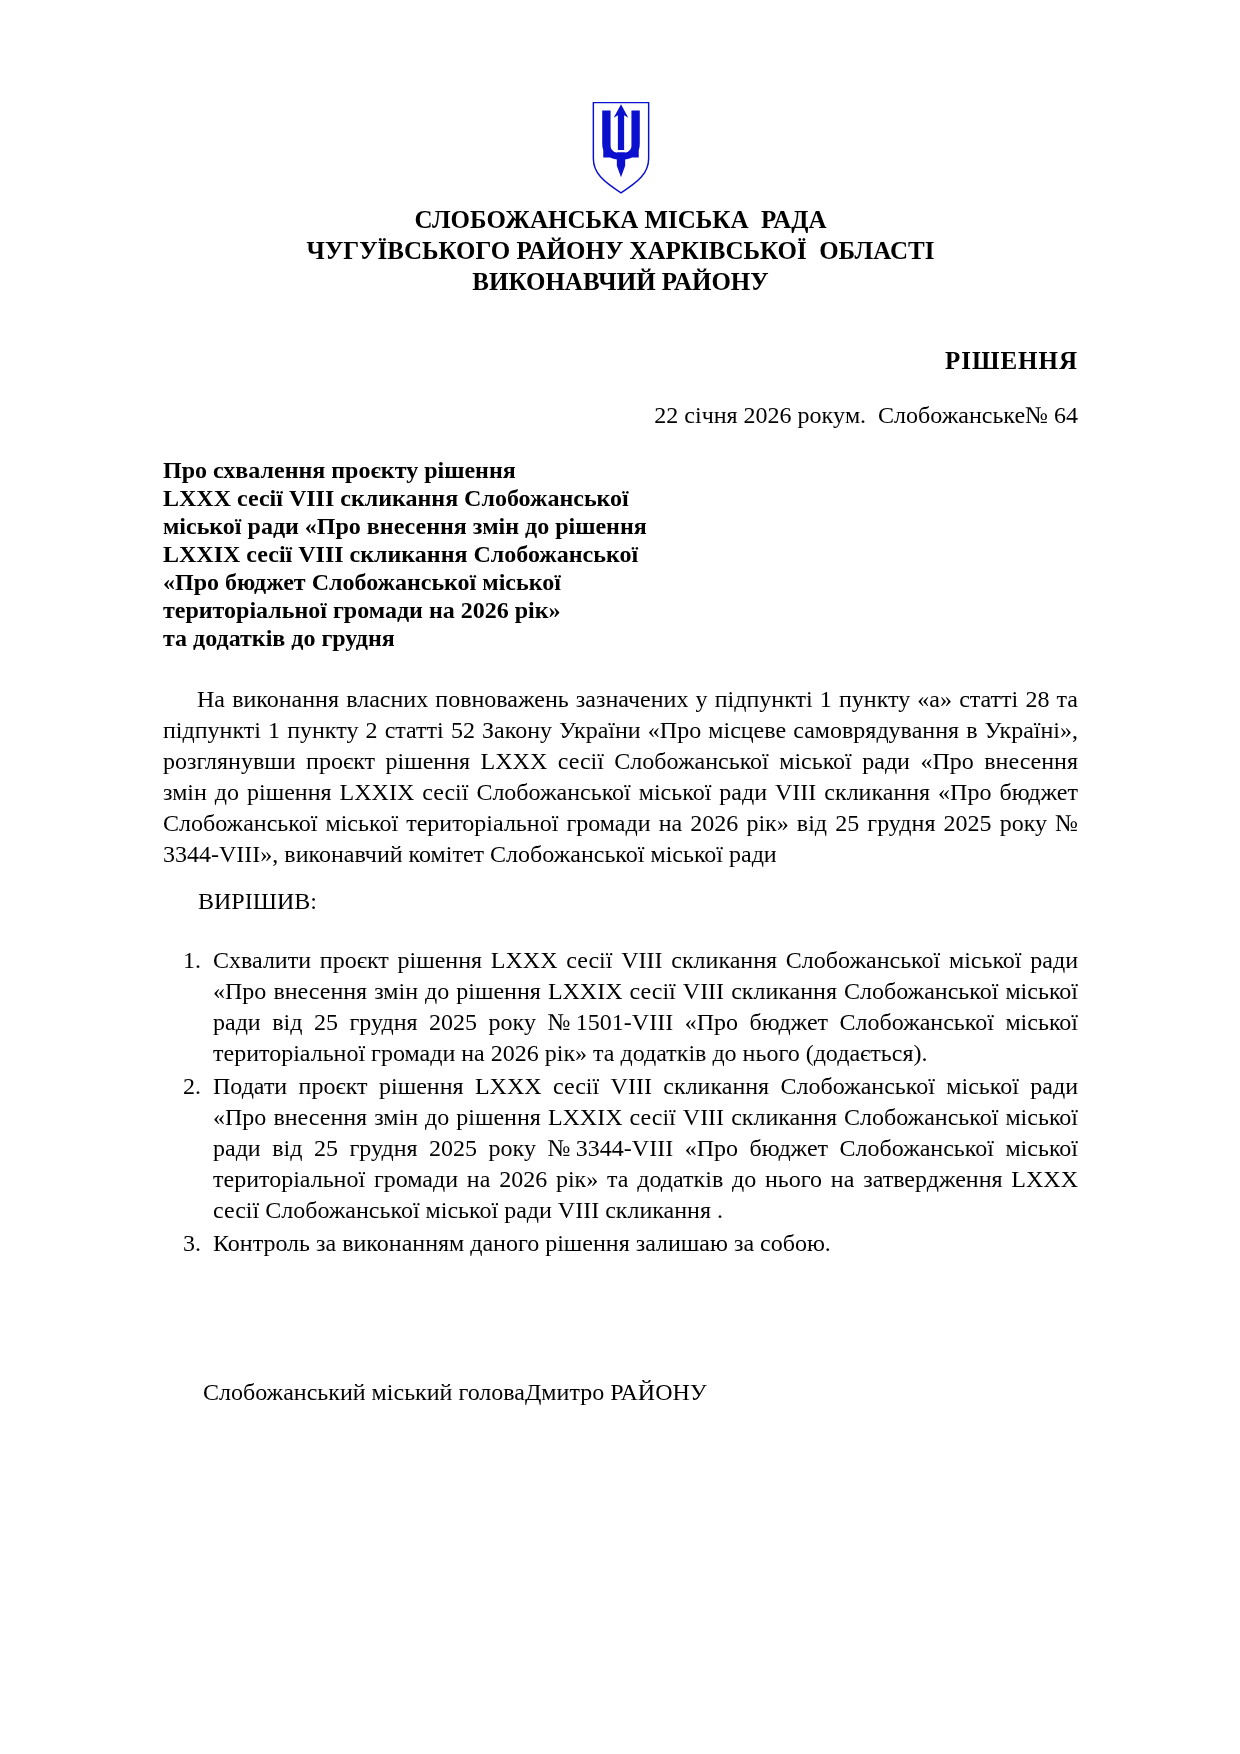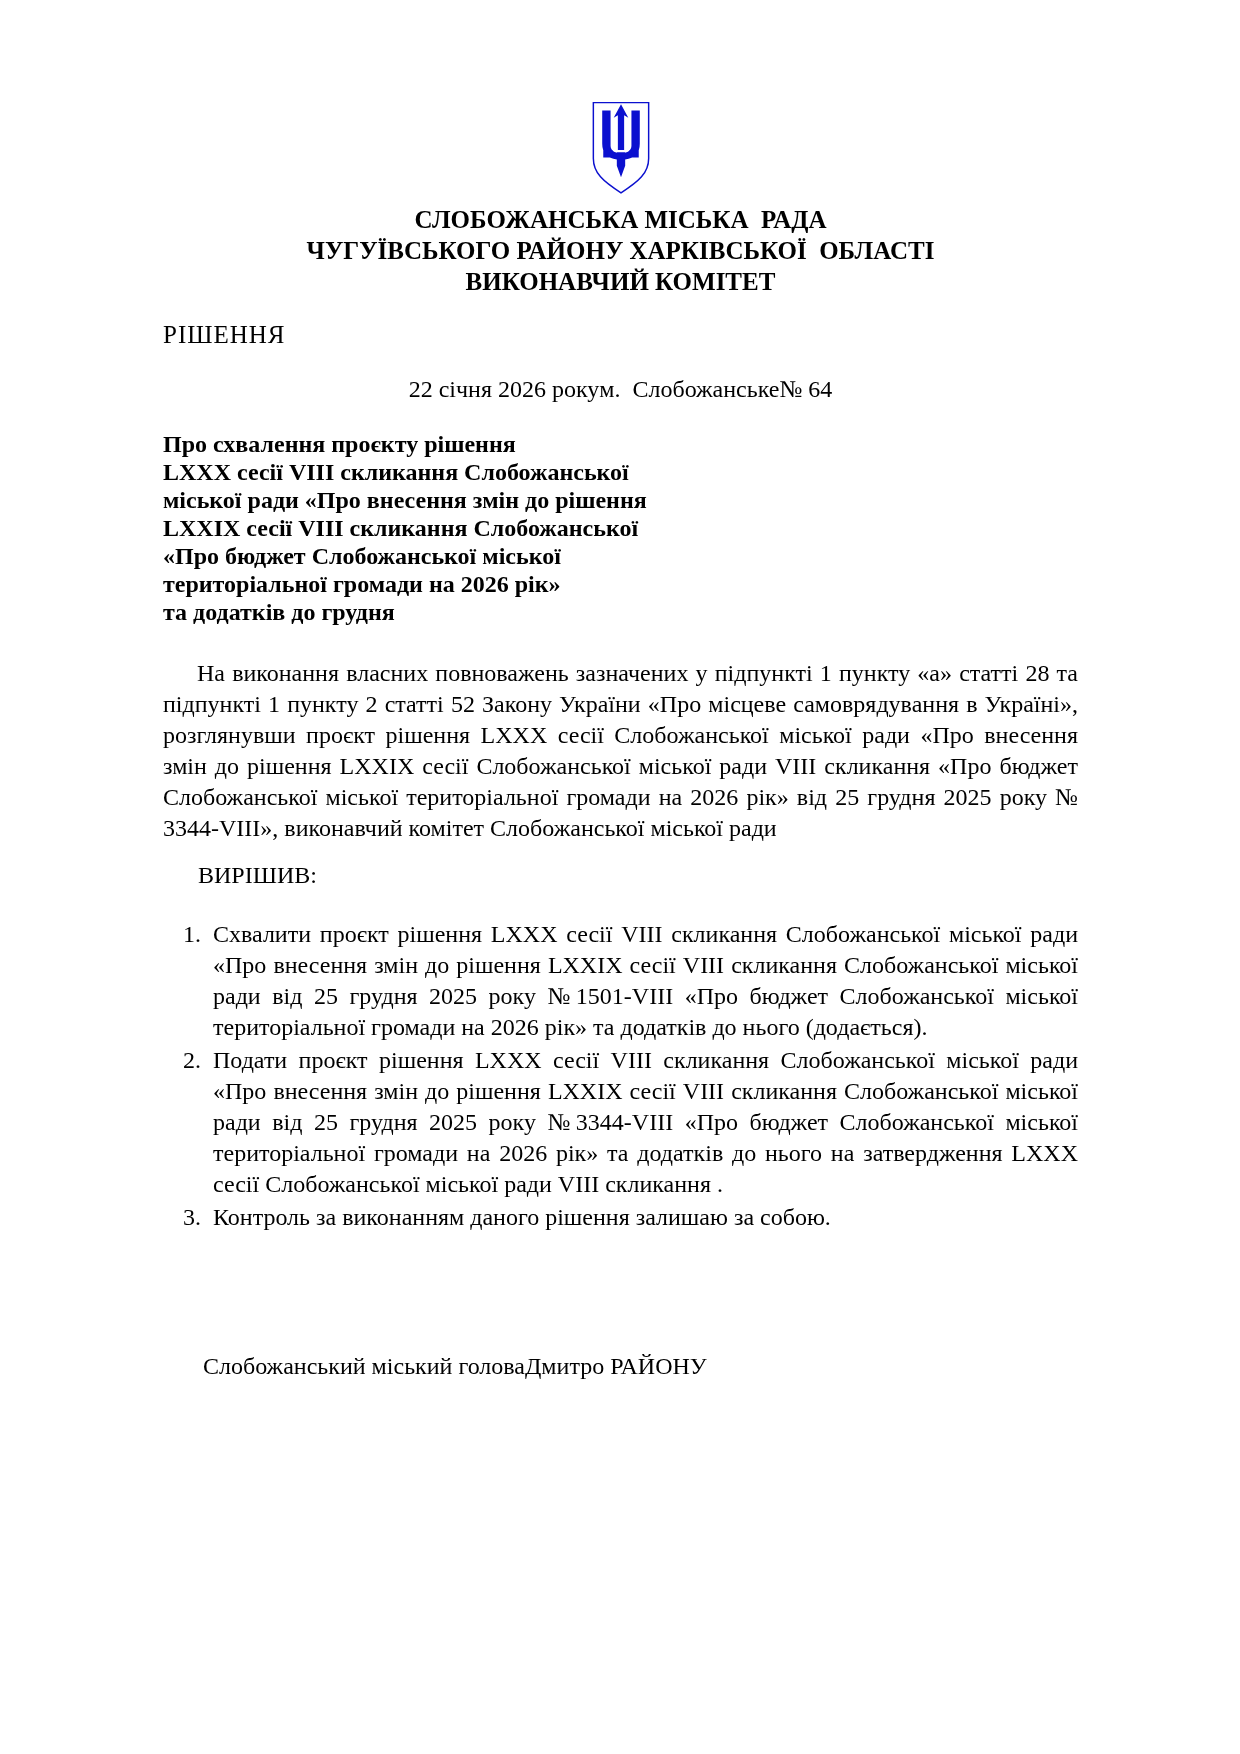--- a/index.html
+++ b/index.html
@@ -23,30 +23,30 @@
   }
   .emblem svg { display: block; width: 100%; height: 100%; }
   .org-block { text-align: center; margin-top: 8px; }
   .org-line {
     font-weight: bold;
     font-size: 25px;
     line-height: 31px;
     white-space: pre-wrap;
   }
   .doc-type {
-    text-align: left;
-    font-weight: normal;
+    text-align: right;
+    font-weight: bold;
     font-size: 25px;
     line-height: 31px;
-    margin-top: 22px;
+    margin-top: 48px;
     letter-spacing: 1px;
   }
   .meta-row {
     display: flex;
-    justify-content: center;
+    justify-content: flex-end;
     align-items: baseline;
     margin-top: 24px;
     line-height: 30px;
     white-space: pre-wrap;
   }
   .title-block {
     margin-top: 26px;
     font-weight: bold;
     line-height: 28px;
     max-width: 600px;
@@ -98,21 +98,21 @@
                M12 10 H20 V44 Q20 49 26 50.5 L26 57 Q12 55 12 42 Z
                M48 10 H40 V44 Q40 49 34 50.5 L34 57 Q48 55 48 42 Z
                M13 48 H22 V55 H13 Z  M47 48 H38 V55 H47 Z
                M26 50 H34 V63 L30 74 L26 63 Z" fill="#0b10cf"></path>
     </svg>
   </div>
 
   <div class="org-block">
     <div class="org-line">СЛОБОЖАНСЬКА МІСЬКА&nbsp; РАДА</div>
     <div class="org-line">ЧУГУЇВСЬКОГО РАЙОНУ ХАРКІВСЬКОЇ&nbsp; ОБЛАСТІ</div>
-    <div class="org-line">ВИКОНАВЧИЙ КОМІТЕТ</div>
+    <div class="org-line">ВИКОНАВЧИЙ РАЙОНУ</div>
   </div>
 
   <div class="doc-type">РІШЕННЯ</div>
 
   <div class="meta-row">
     <span>22 січня 2026 року</span>
     <span>м.&nbsp; Слобожанське</span>
     <span>№ 64</span>
   </div>
 

